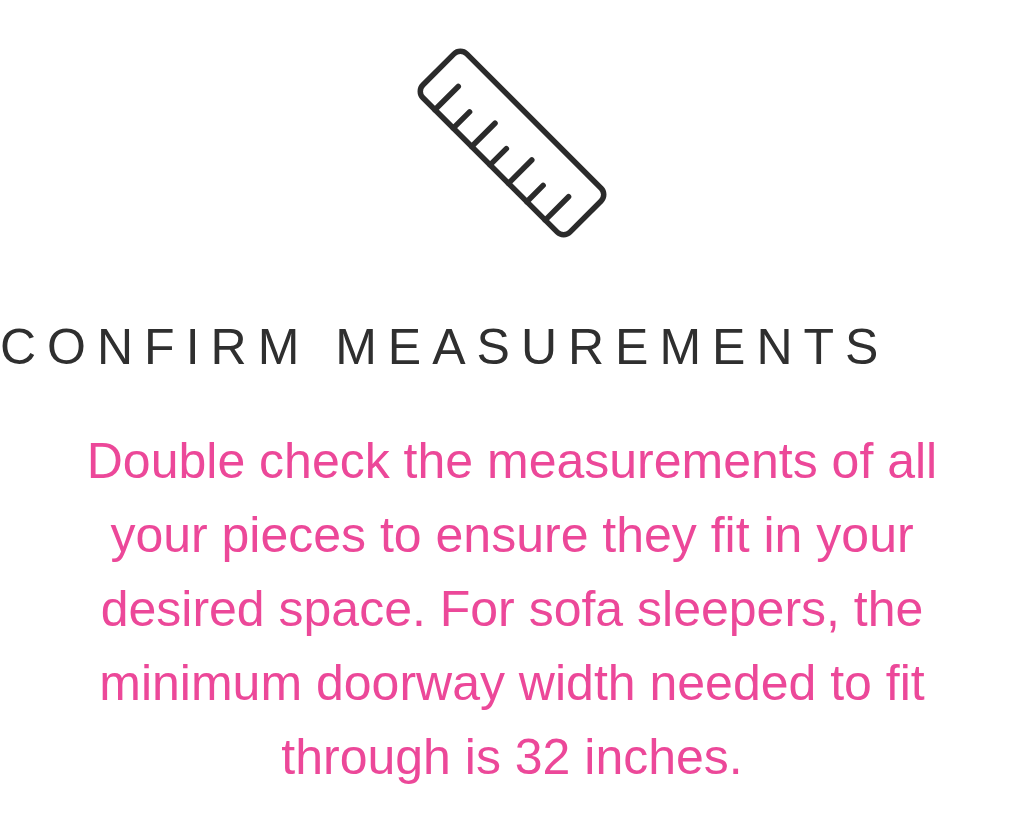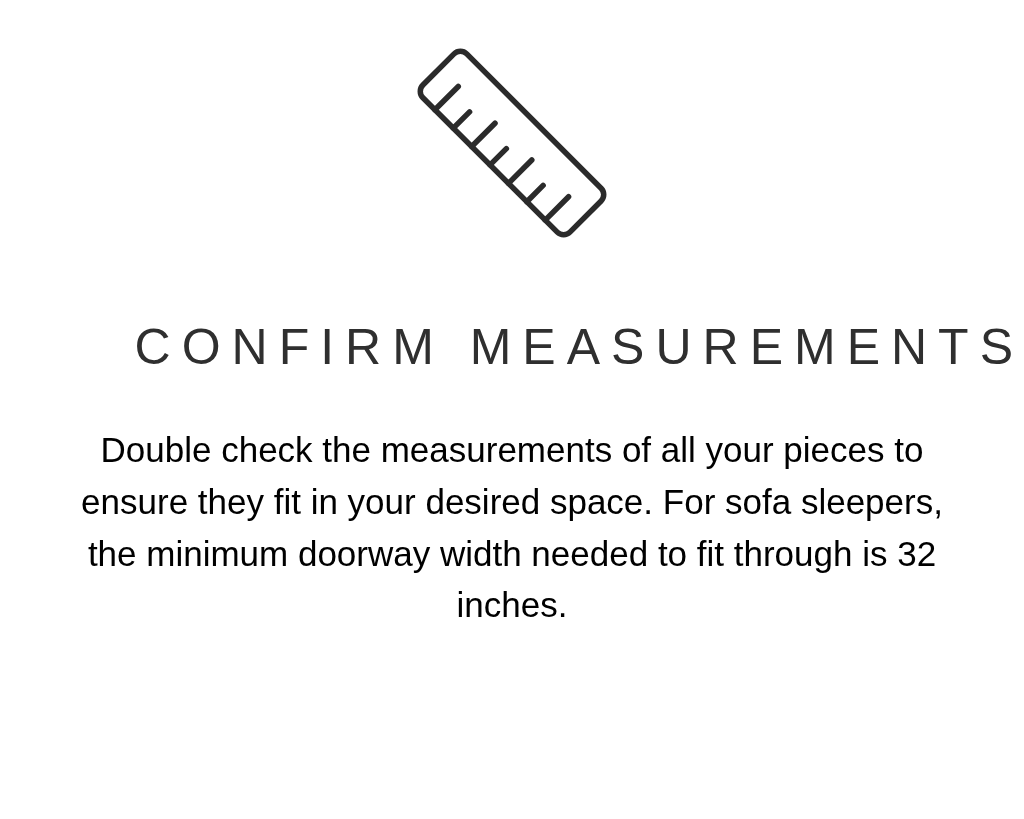--- a/index.html
+++ b/index.html
@@ -13,21 +13,21 @@
     font-family: "Liberation Sans", sans-serif;
     color: #2b2b2b;
     overflow: hidden;
   }
   .card {
     width: 1024px;
     height: 819px;
     box-sizing: border-box;
     display: flex;
     flex-direction: column;
-    align-items: flex-end;
+    align-items: flex-start;
     background: #ffffff;
     border-radius: 7px;
   }
   .icon-wrap {
     margin-top: 18px;
     height: 250px;
     display: flex;
     align-items: center;
     justify-content: center;
     width: 100%;
@@ -41,23 +41,23 @@
     font-weight: 400;
     letter-spacing: 11px;
     color: #2f2f2f;
     text-align: center;
     line-height: 1;
     white-space: nowrap;
   }
   .body-copy {
     margin: 52px auto 0 auto;
     width: 910px;
-    font-size: 35px;
+    font-size: 50px;
     line-height: 1.48;
-    color: #000000;
+    color: #ec4899;
     text-align: center;
     font-weight: 400;
   }
 </style>
 </head>
 <body>
 
 <div class="card">
 
   <div class="icon-wrap">

